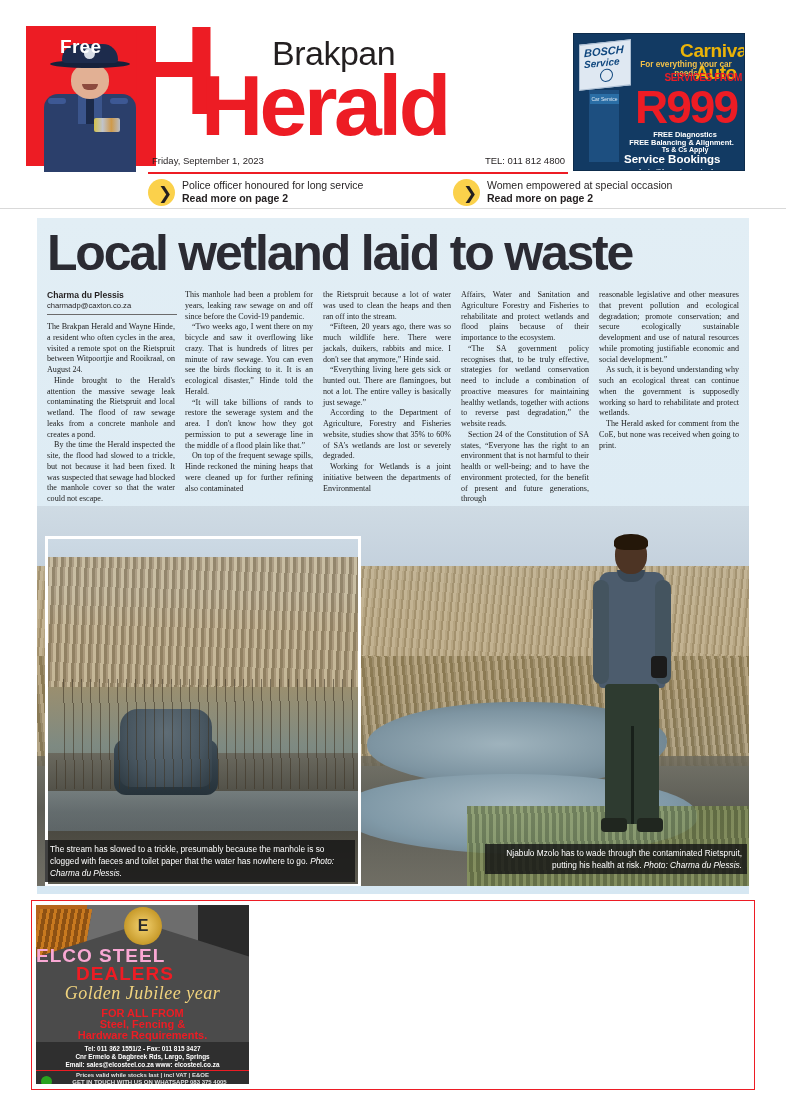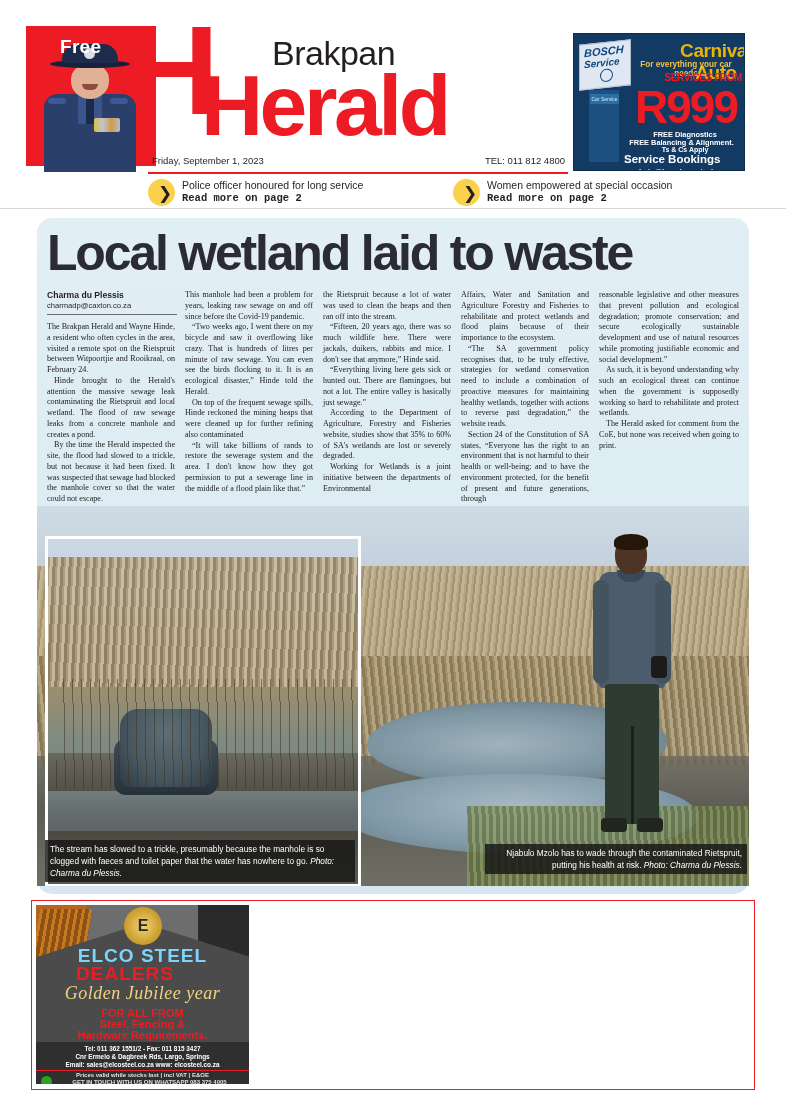--- a/index.html
+++ b/index.html
@@ -71,26 +71,26 @@
     font-family:"Liberation Sans",sans-serif;font-size:11.5px;font-weight:700;color:#fff;}
   .ca-mail{position:absolute;left:45px;top:133px;width:125px;text-align:center;
     font-family:"Liberation Sans",sans-serif;font-size:7.6px;font-weight:700;color:#fff;}
 
   
   .teasers{position:absolute;left:148px;top:178px;width:600px;height:30px;}
   .teaser{position:absolute;top:0;height:30px;}
   .t-circ{position:absolute;left:0;top:1px;width:27px;height:27px;border-radius:50%;background:#fbd14b;}
   .t-chev{position:absolute;left:10px;top:5px;font-size:17px;color:#231f20;font-family:"Liberation Serif",serif;}
   .t-l1{position:absolute;left:34px;top:1px;font-family:"Liberation Sans",sans-serif;font-size:10.5px;color:#231f20;}
-  .t-l2{position:absolute;left:34px;top:14px;font-family:Liberation Mono, monospace;font-size:10.5px;font-weight:700;color:#231f20;}
+  .t-l2{position:absolute;left:34px;top:14px;font-family:Liberation Sans, sans-serif;font-size:10.5px;font-weight:700;color:#231f20;}
   .teaser-rule{position:absolute;left:0;top:208px;width:786px;height:1px;background:#d9d9d9;}
 
   
   .article{position:absolute;left:37px;top:218px;width:712px;height:676px;
-    background:linear-gradient(180deg,#e2eef5 0%,#dcebf4 60%,#d6e7f2 100%);border-radius:15px;}
+    background:linear-gradient(180deg,#e2eef5 0%,#dcebf4 60%,#d6e7f2 100%);}
   .headline{position:absolute;left:10px;top:10px;width:692px;
     font-family:"Liberation Sans",sans-serif;font-weight:700;font-size:50px;
     color:#2b2b33;letter-spacing:-2.2px;line-height:1;}
   .byline{position:absolute;left:10px;top:72px;font-family:"Liberation Sans",sans-serif;
     font-size:8.6px;font-weight:700;color:#231f20;}
   .byemail{position:absolute;left:10px;top:83px;font-family:"Liberation Sans",sans-serif;
     font-size:7.6px;color:#231f20;}
   .byrule{position:absolute;left:10px;top:96px;width:130px;height:1px;background:#6b6b6b;}
 
   .col{position:absolute;top:72px;font-family:"Liberation Serif",serif;font-size:8.1px;
@@ -176,22 +176,22 @@
   .elco-top{position:absolute;left:0;top:0;width:213px;height:52px;
     background:linear-gradient(90deg,#b5651d 0 24%,#6d6d6d 24% 76%,#2a2a2a 76% 100%);}
   .elco-fence{position:absolute;left:0;top:4px;width:52px;height:48px;
     background:repeating-linear-gradient(90deg,#c8791f 0 3px,#8d5113 3px 7px);transform:skewX(-10deg);}
   .elco-wedge{position:absolute;left:-10px;top:18px;width:235px;height:170px;background:#4b4b4b;
      clip-path:polygon(0% 22%,50% 0%,100% 22%,100% 100%,0% 100%);}
   .elco-seal{position:absolute;left:88px;top:2px;width:38px;height:38px;border-radius:50%;
     background:radial-gradient(circle,#f3d271 0%,#c79a2a 70%,#8d6a14 100%);z-index:4;}
   .elco-seal span{display:block;text-align:center;font-family:"Liberation Sans",sans-serif;
     font-size:16px;font-weight:700;color:#2a2a2a;line-height:38px;}
-  .elco-n1{position:absolute;left:0;top:40px;width:213px;text-align:center;z-index:5;
-    font-family:"Liberation Sans",sans-serif;font-size:19px;font-weight:700;color:#7dd3fc;letter-spacing:1px;}
+  .elco-n1{position:absolute;left:0;top:40px;width:213px;text-align:left;z-index:5;
+    font-family:"Liberation Sans",sans-serif;font-size:19px;font-weight:700;color:#f9a8d4;letter-spacing:1px;}
   .elco-n2{position:absolute;left:0;top:58px;width:178px;text-align:center;z-index:5;
     font-family:"Liberation Sans",sans-serif;font-size:19px;font-weight:700;color:#ed1c24;letter-spacing:1px;}
   .elco-jub{position:absolute;left:0;top:78px;width:213px;text-align:center;z-index:5;
     font-family:"Liberation Serif",serif;font-style:italic;font-size:18px;color:#f0d37e;letter-spacing:.5px;}
   .elco-f1{position:absolute;left:0;top:102px;width:213px;text-align:center;z-index:5;
     font-family:"Liberation Sans",sans-serif;font-size:11px;font-weight:700;color:#ed1c24;}
   .elco-f2{position:absolute;left:0;top:113px;width:213px;text-align:center;z-index:5;
     font-family:"Liberation Sans",sans-serif;font-size:11px;font-weight:700;color:#ed1c24;}
   .elco-f3{position:absolute;left:0;top:124px;width:213px;text-align:center;z-index:5;
     font-family:"Liberation Sans",sans-serif;font-size:11px;font-weight:700;color:#ed1c24;}
@@ -277,29 +277,29 @@
   </div>
   <div class="teaser-rule"></div>
 
   <div class="article">
     <div class="headline">Local wetland laid to waste</div>
     <div class="byline">Charma du Plessis</div>
     <div class="byemail">charmadp@caxton.co.za</div>
     <div class="byrule"></div>
 
     <div class="col" id="c1">
-        <p class="first">The Brakpan Herald and Wayne Hinde, a resident who often cycles in the area, visited a remote spot on the Rietspruit between Witpoortjie and Rooikraal, on February 24.</p>
+        <p class="first">The Brakpan Herald and Wayne Hinde, a resident who often cycles in the area, visited a remote spot on the Rietspruit between Witpoortjie and Rooikraal, on August 24.</p>
         <p>Hinde brought to the Herald's attention the massive sewage leak contaminating the Rietspruit and local wetland. The flood of raw sewage leaks from a concrete manhole and creates a pond.</p>
         <p>By the time the Herald inspected the site, the flood had slowed to a trickle, but not because it had been fixed. It was suspected that sewage had blocked the manhole cover so that the water could not escape.</p>
       </div>
     <div class="col" id="c2">
         <p class="first">This manhole had been a problem for years, leaking raw sewage on and off since before the Covid-19 pandemic.</p>
         <p>“Two weeks ago, I went there on my bicycle and saw it overflowing like crazy. That is hundreds of litres per minute of raw sewage. You can even see the birds flocking to it. It is an ecological disaster,” Hinde told the Herald.</p>
+        <p>“It will take billions of rands to restore the sewerage system and the area. I don't know how they got permission to put a sewerage line in the middle of a flood plain like that.”</p>
         <p>On top of the frequent sewage spills, Hinde reckoned the mining heaps that were cleaned up for further refining also contaminated</p>
-        <p>“It will take billions of rands to restore the sewerage system and the area. I don't know how they got permission to put a sewerage line in the middle of a flood plain like that.”</p>
       </div>
     <div class="col" id="c3">
         <p class="first">the Rietspruit because a lot of water was used to clean the heaps and then ran off into the stream.</p>
         <p>“Fifteen, 20 years ago, there was so much wildlife here. There were jackals, duikers, rabbits and mice. I don't see that anymore,” Hinde said.</p>
         <p>“Everything living here gets sick or hunted out. There are flamingoes, but not a lot. The entire valley is basically just sewage.”</p>
         <p>According to the Department of Agriculture, Forestry and Fisheries website, studies show that 35% to 60% of SA's wetlands are lost or severely degraded.</p>
         <p>Working for Wetlands is a joint initiative between the departments of Environmental</p>
       </div>
     <div class="col" id="c4">
         <p class="first">Affairs, Water and Sanitation and Agriculture Forestry and Fisheries to rehabilitate and protect wetlands and flood plains because of their importance to the ecosystem.</p>

